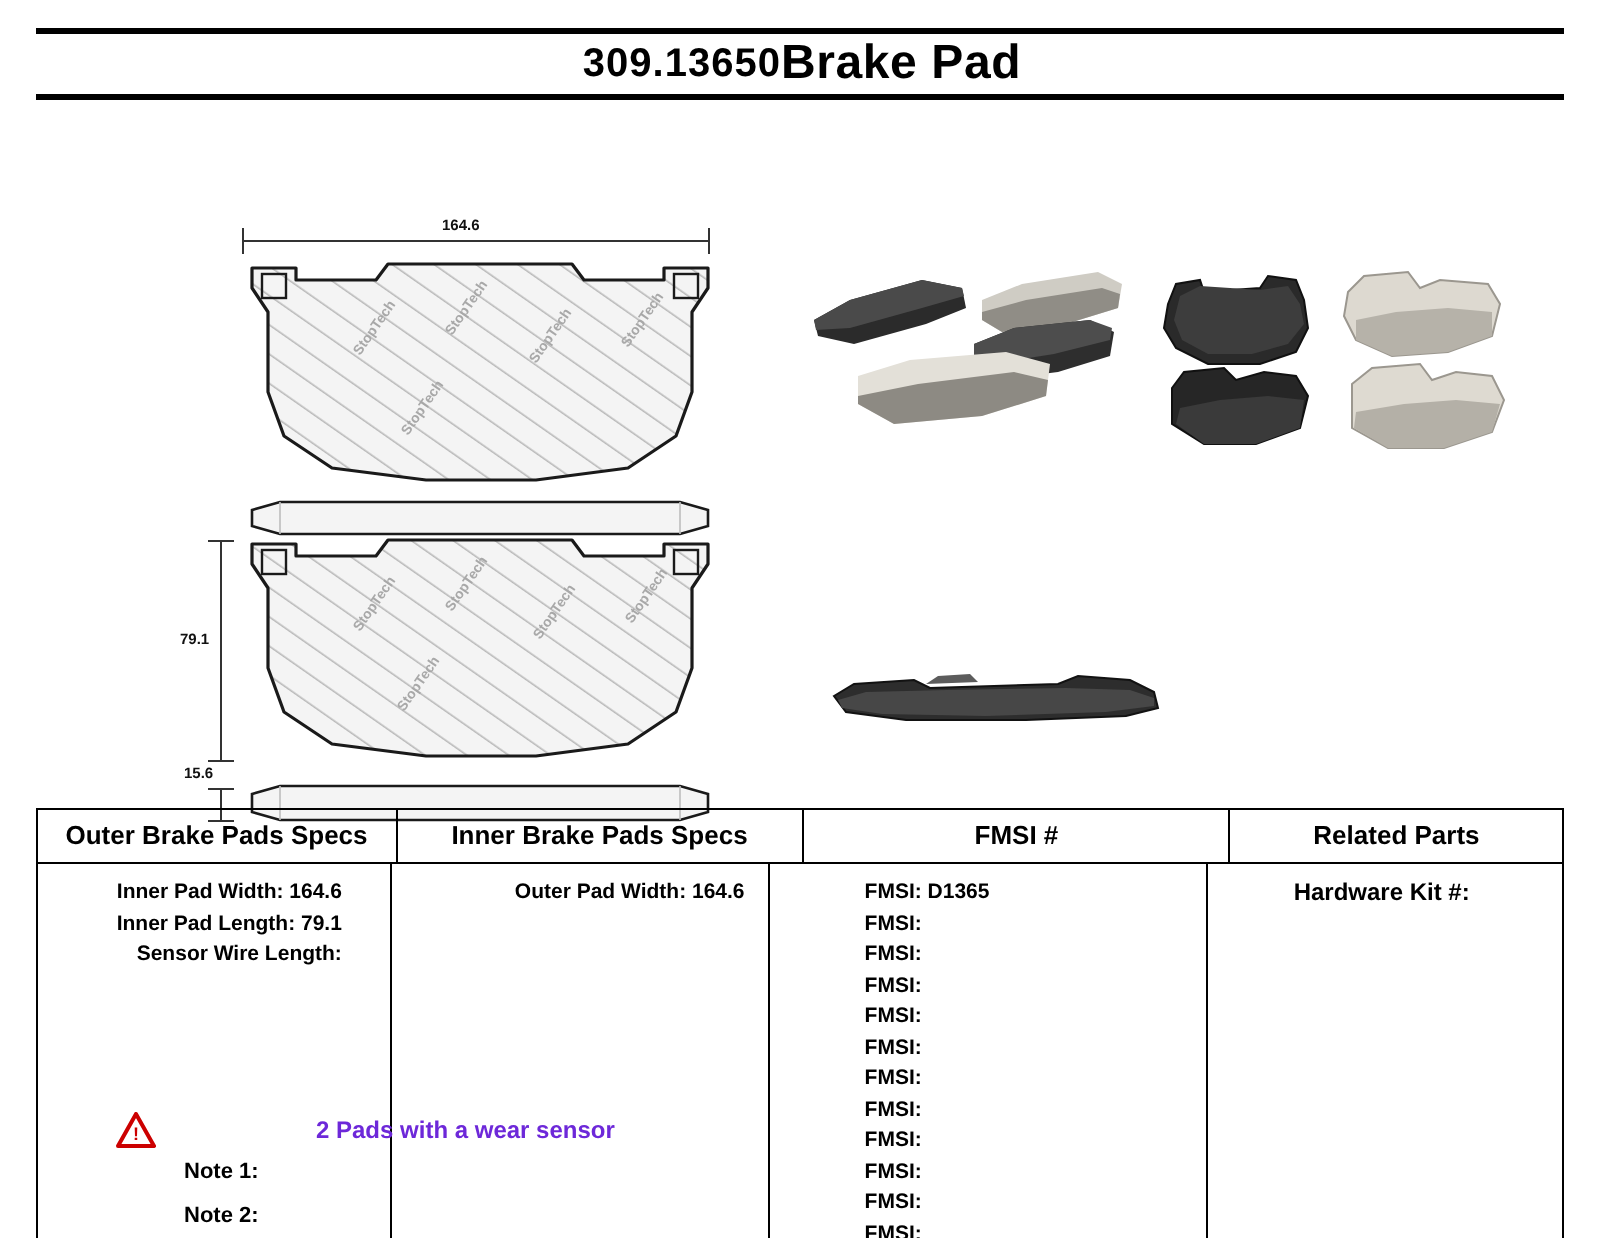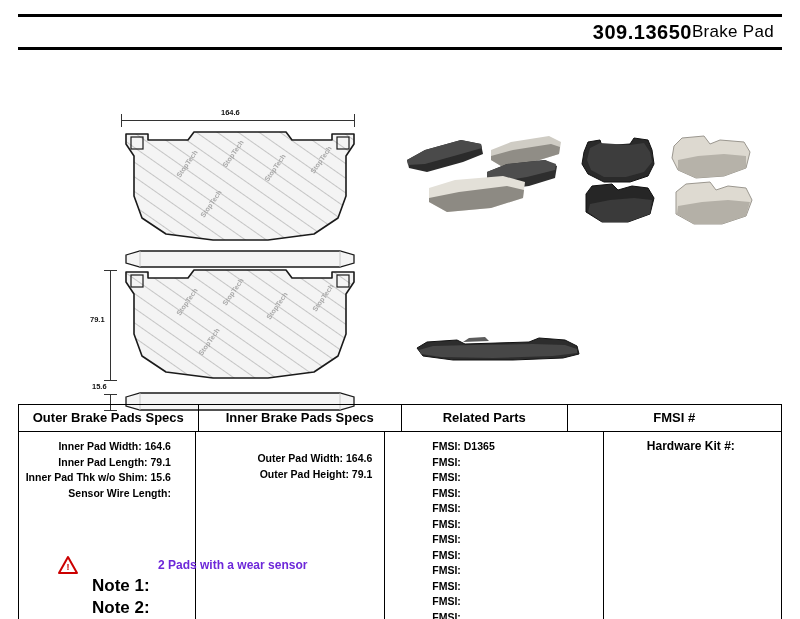--- a/index.html
+++ b/index.html
@@ -24,32 +24,32 @@
   }
 
   
   .header {
     position: relative;
     height: 36px;
     border-top: 3px solid #000;
     border-bottom: 3px solid #000;
     display: flex;
     align-items: center;
-    justify-content: flex-end;
+    justify-content: center;
     padding: 0 8px 0 10px;
     box-sizing: border-box;
   }
   .part-number {
     font-size: 20px;
     font-weight: bold;
     letter-spacing: 0.5px;
   }
   .header-title {
-    font-size: 17px;
-    font-weight: normal;
+    font-size: 24px;
+    font-weight: bold;
     letter-spacing: 0.3px;
   }
 
   
   .art {
     position: relative;
     height: 330px;
   }
 
   
@@ -150,21 +150,21 @@
   }
   .warn {
     width: 20px;
     height: 18px;
     position: relative;
     margin-right: 14px;
     flex: 0 0 20px;
   }
   .warn svg { display: block; }
   .note-label {
-    font-size: 17px;
+    font-size: 11px;
     font-weight: bold;
     width: 58px;
     margin-top: 42px;
   }
   .note-text {
     font-size: 12px;
     font-weight: bold;
     color: #6d28d9;
     margin-left: 8px;
   }
@@ -280,53 +280,45 @@
       <path d="M6,18 L20,14 L60,13 L120,12 L152,13 L164,17 L164,21 L140,24 L80,26 L28,25 L8,22 Z" fill="#474747"></path>
       <path d="M50,10 L56,6 L72,5 L76,9 Z" fill="#5c5c5c"></path>
     </svg>
 
   </div>
 
   <div class="table">
     <div class="thead">
       <div class="cell c2">Outer Brake Pads Specs</div>
       <div class="cell c1">Inner Brake Pads Specs</div>
+      <div class="cell c3">FMSI #</div>
       <div class="cell c4">Related Parts</div>
-      <div class="cell c3">FMSI #</div>
     </div>
 
     <div class="tbody">
 
       <div class="col c1">
         <div class="spec-line">
           <span>Inner Pad Width:</span>
           <span class="val">164.6</span>
         </div>
         <div class="spec-line">
           <span>Inner Pad Length:</span>
           <span class="val">79.1</span>
         </div>
         <div class="spec-line">
-          <span>Inner Pad Thk w/o Shim:</span>
-          <span class="val">15.6</span>
-        </div>
-        <div class="spec-line">
           <span>Sensor Wire Length:</span>
           <span class="val"></span>
         </div>
       </div>
 
       <div class="col c2">
-        <div class="spec-line" style="padding-right:6px;margin-top:12px;">
+        <div class="spec-line" style="padding-right:6px;">
           <span>Outer Pad Width:</span>
           <span class="val">164.6</span>
-        </div>
-        <div class="spec-line" style="padding-right:6px;">
-          <span>Outer Pad Height:</span>
-          <span class="val">79.1</span>
         </div>
       </div>
 
       <div class="col c3">
         <div class="fmsi-grid">
           <div class="fmsi-col">
             <div class="fmsi-line">FMSI:  D1365</div>
             <div class="fmsi-line">FMSI:</div>
             <div class="fmsi-line">FMSI:</div>
             <div class="fmsi-line">FMSI:</div>

